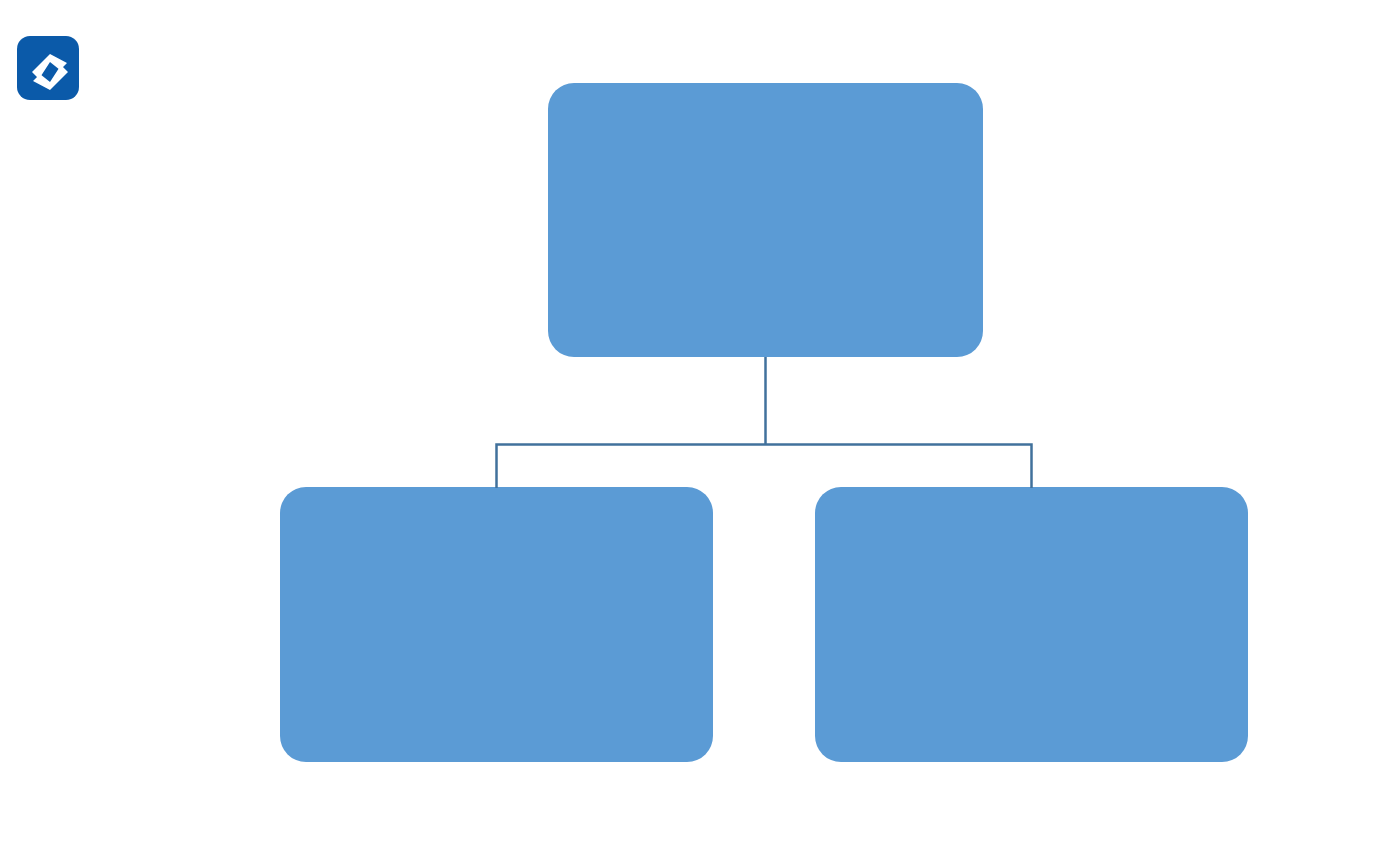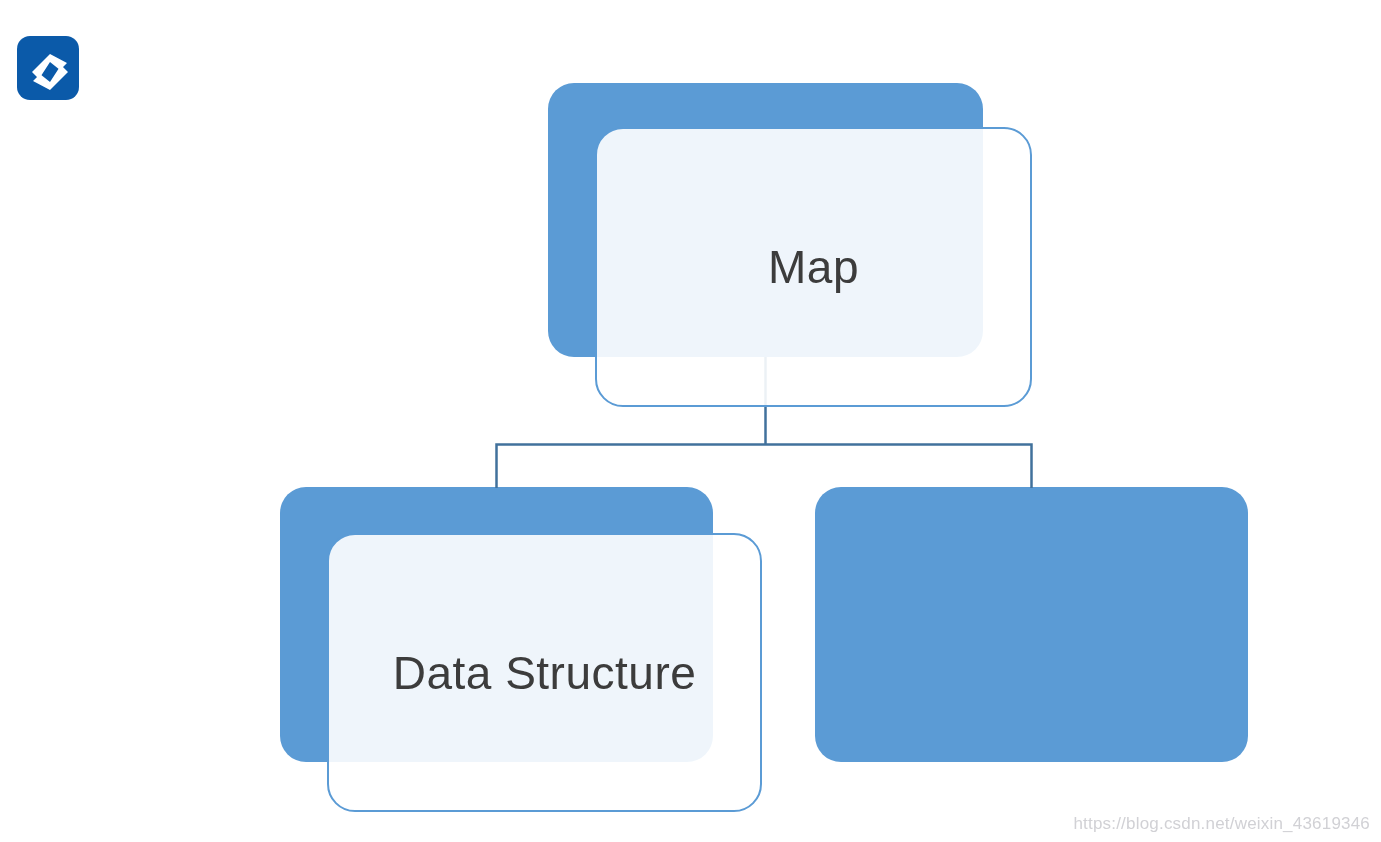--- a/index.html
+++ b/index.html
@@ -108,24 +108,17 @@
 
   <div class="node-back map-back"></div>
   <div class="node-back ds-back"></div>
   <div class="node-back fm-back"></div>
 
   <svg class="connectors" viewBox="0 0 1381 842" xmlns="http://www.w3.org/2000/svg">
     <path d="M765.5,357 L765.5,444.5"></path>
     <path d="M496.5,488 L496.5,444.5 L1031.5,444.5 L1031.5,488"></path>
   </svg>
 
-  <div class="node-front map-front">
-    <span class="node-label">Map</span>
-  </div>
-
-  <div class="node-front ds-front">
-    <span class="node-label">Data Structure</span>
-  </div>
 
 
-  <div class="watermark">https://blog.csdn.net/weixin_43619346</div>
+
 
 </div>
 
 </body></html>

